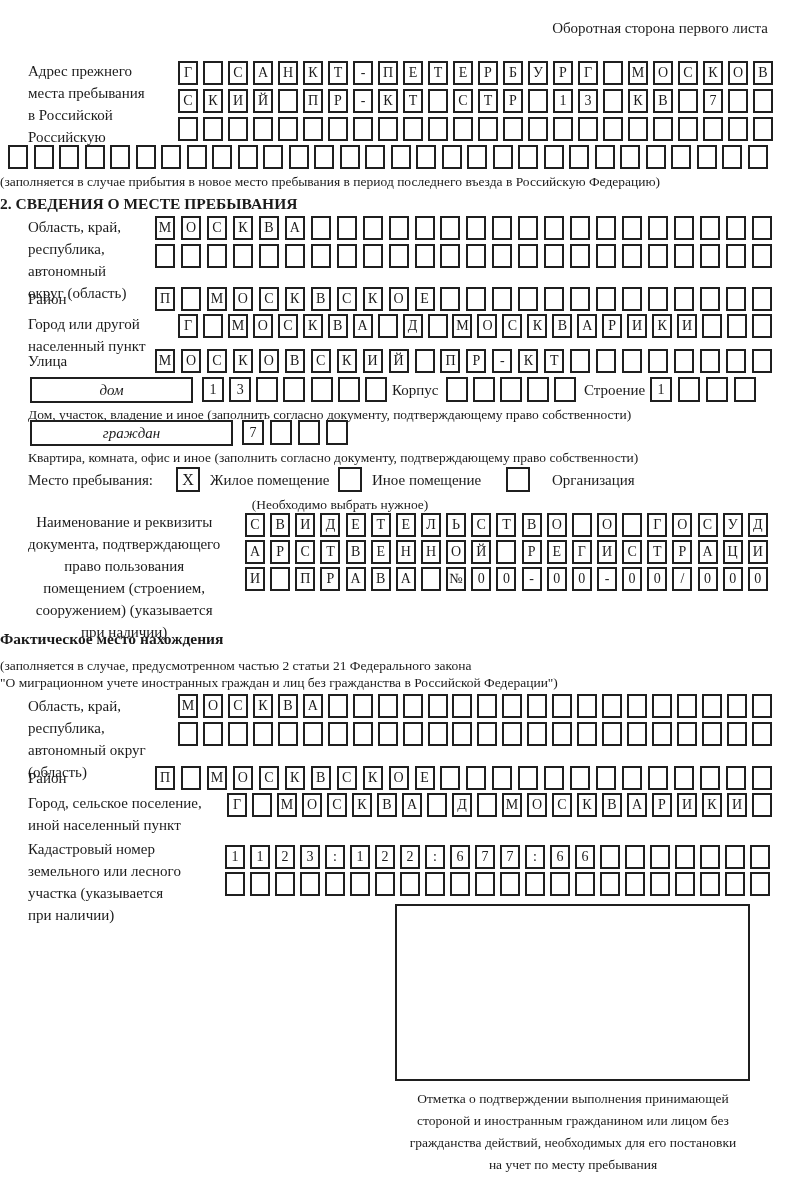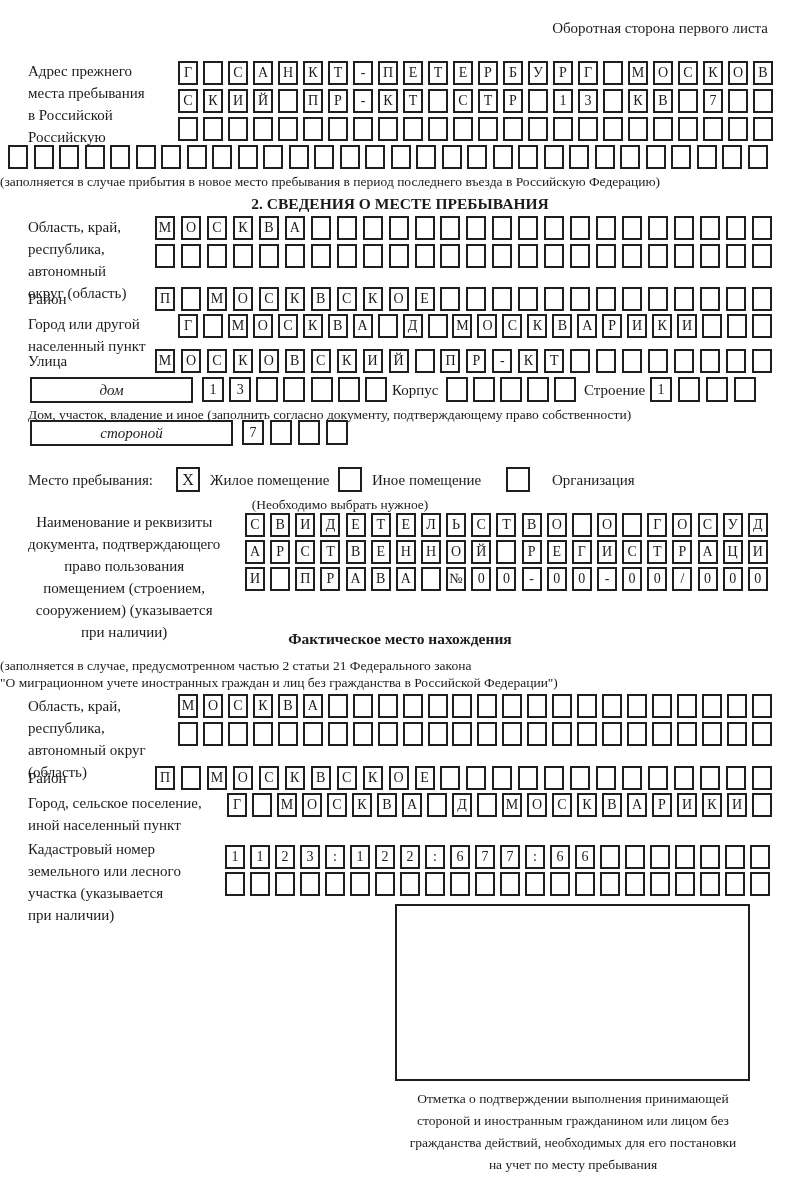--- a/index.html
+++ b/index.html
@@ -2,21 +2,21 @@
 <html><head>
 <meta charset="utf-8">
 <style>
   html,body{margin:0;padding:0;background:#fff;}
   #page{position:relative;width:800px;height:1180px;background:#ffffff;
         font-family:"Liberation Serif", serif;color:#1b1b1b;overflow:hidden;}
   .abs{position:absolute;}
   .lbl{font-size:15px;line-height:22px;}
   .lbl div{white-space:nowrap;}
   .note{font-size:13.5px;line-height:17px;}
-  .title{font-size:15.5px;font-weight:bold;text-align:center;width:100%;}
+  .title{font-size:15.5px;font-weight:bold;text-align:left;width:100%;}
   .center{text-align:left;width:100%;}
   .boxrow{display:flex;justify-content:space-between;}
   .cell{box-sizing:border-box;width:20px;height:24px;border:2px solid #1f1f1f;
         display:flex;align-items:center;justify-content:center;
         font-size:14px;line-height:1;background:#fff;}
   .wide .cell{width:22px;height:25px;}
   .chk{box-sizing:border-box;width:24px;height:25px;border:2px solid #1f1f1f;
        display:flex;align-items:center;justify-content:center;font-size:16px;background:#fff;}
   .bigrect{box-sizing:border-box;border:2px solid #1f1f1f;background:#fff;
        display:flex;align-items:center;justify-content:center;font-size:15px;font-style:italic;}
@@ -315,27 +315,28 @@
     </div>
   <div class="abs lbl" style="left:584px;top:379px;">Строение</div>
   <div class="abs boxrow wide" style="left:650px;top:377px;width:106px;">
       <span class="cell">1</span>
       <span class="cell"></span>
       <span class="cell"></span>
       <span class="cell"></span>
     </div>
   <div class="abs note" style="left:28px;top:406px;">Дом, участок, владение и иное (заполнить согласно документу, подтверждающему право собственности)</div>
 
-  <div class="abs bigrect" style="left:30px;top:420px;width:203px;height:26px;">стороной</div>
+  <div class="abs bigrect" style="left:30px;top:420px;width:203px;height:26px;">граждан</div>
   <div class="abs boxrow wide" style="left:242px;top:420px;width:106px;">
       <span class="cell">7</span>
       <span class="cell"></span>
       <span class="cell"></span>
       <span class="cell"></span>
     </div>
+  <div class="abs note" style="left:28px;top:449px;">Квартира, комната, офис и иное (заполнить согласно документу, подтверждающему право собственности)</div>
 
   <div class="abs lbl" style="left:28px;top:469px;">Место пребывания:</div>
   <div class="abs chk" style="left:176px;top:467px;">X</div>
   <div class="abs lbl" style="left:210px;top:469px;">Жилое помещение</div>
   <div class="abs chk" style="left:338px;top:467px;"></div>
   <div class="abs lbl" style="left:372px;top:469px;">Иное помещение</div>
   <div class="abs chk" style="left:506px;top:467px;"></div>
   <div class="abs lbl" style="left:552px;top:469px;">Организация</div>
   <div class="abs note" style="left:180px;top:496px;width:320px;text-align:center;">(Необходимо выбрать нужное)</div>
 

